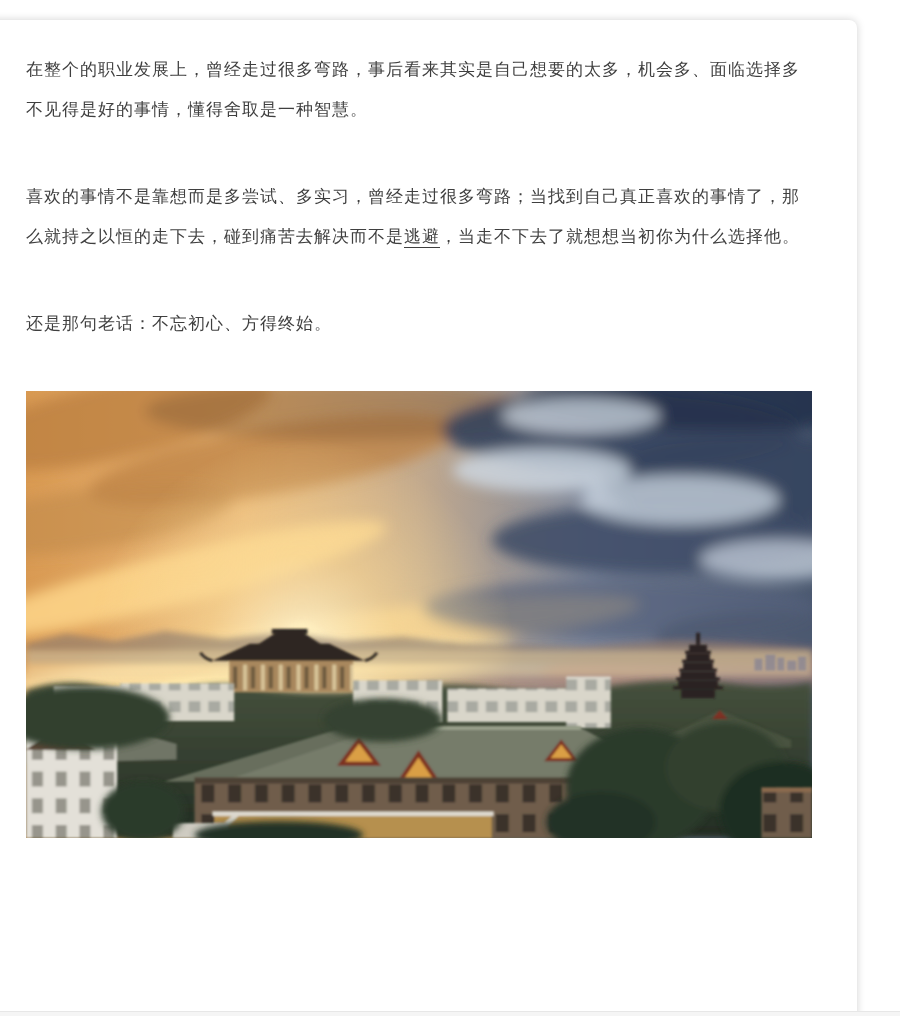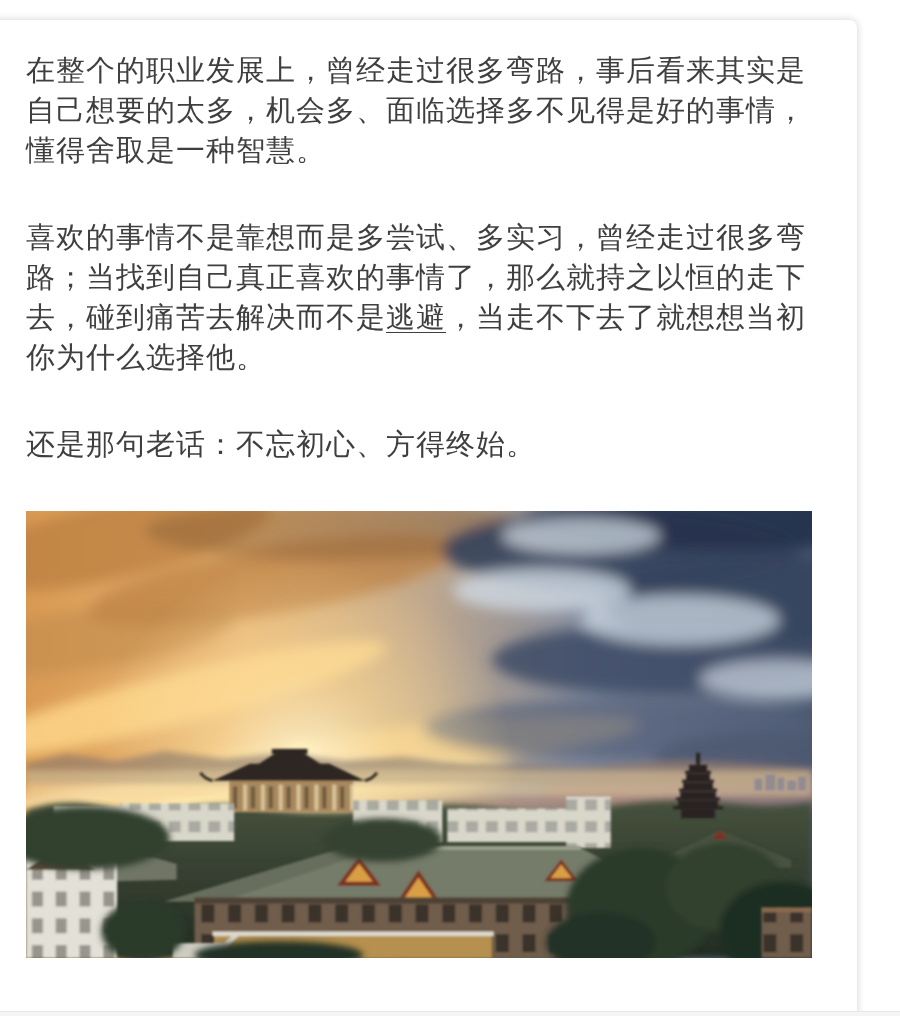--- a/index.html
+++ b/index.html
@@ -14,21 +14,21 @@
     border-radius:0 8px 0 0;
     box-shadow:0 0 9px rgba(0,0,0,0.18);
     padding:30px 45px 0 70px;
     box-sizing:border-box;
   }
   .heading{
     font-size:28px;font-weight:bold;line-height:34px;
     margin:0 0 60px 0;letter-spacing:1px;
   }
   .body-text p{
-    font-size:29px;line-height:40px;letter-spacing:1px;
+    font-size:17px;line-height:40px;letter-spacing:1px;
     color:#3f3f3f;margin:0 0 47px 0;text-align:left;
   }
   .body-text .u{text-decoration:underline;text-underline-offset:5px;text-decoration-thickness:1px;}
   .photo-frame{
     width:786px;height:447px;overflow:hidden;margin-top:0;
   }
   .photo-frame svg{display:block;filter:blur(0.4px) saturate(1.02);}
   .bottom-strip{
     position:absolute;left:0;top:1011px;width:900px;height:5px;
     background:#f5f5f5;border-top:1px solid #e7e7e7;z-index:5;

